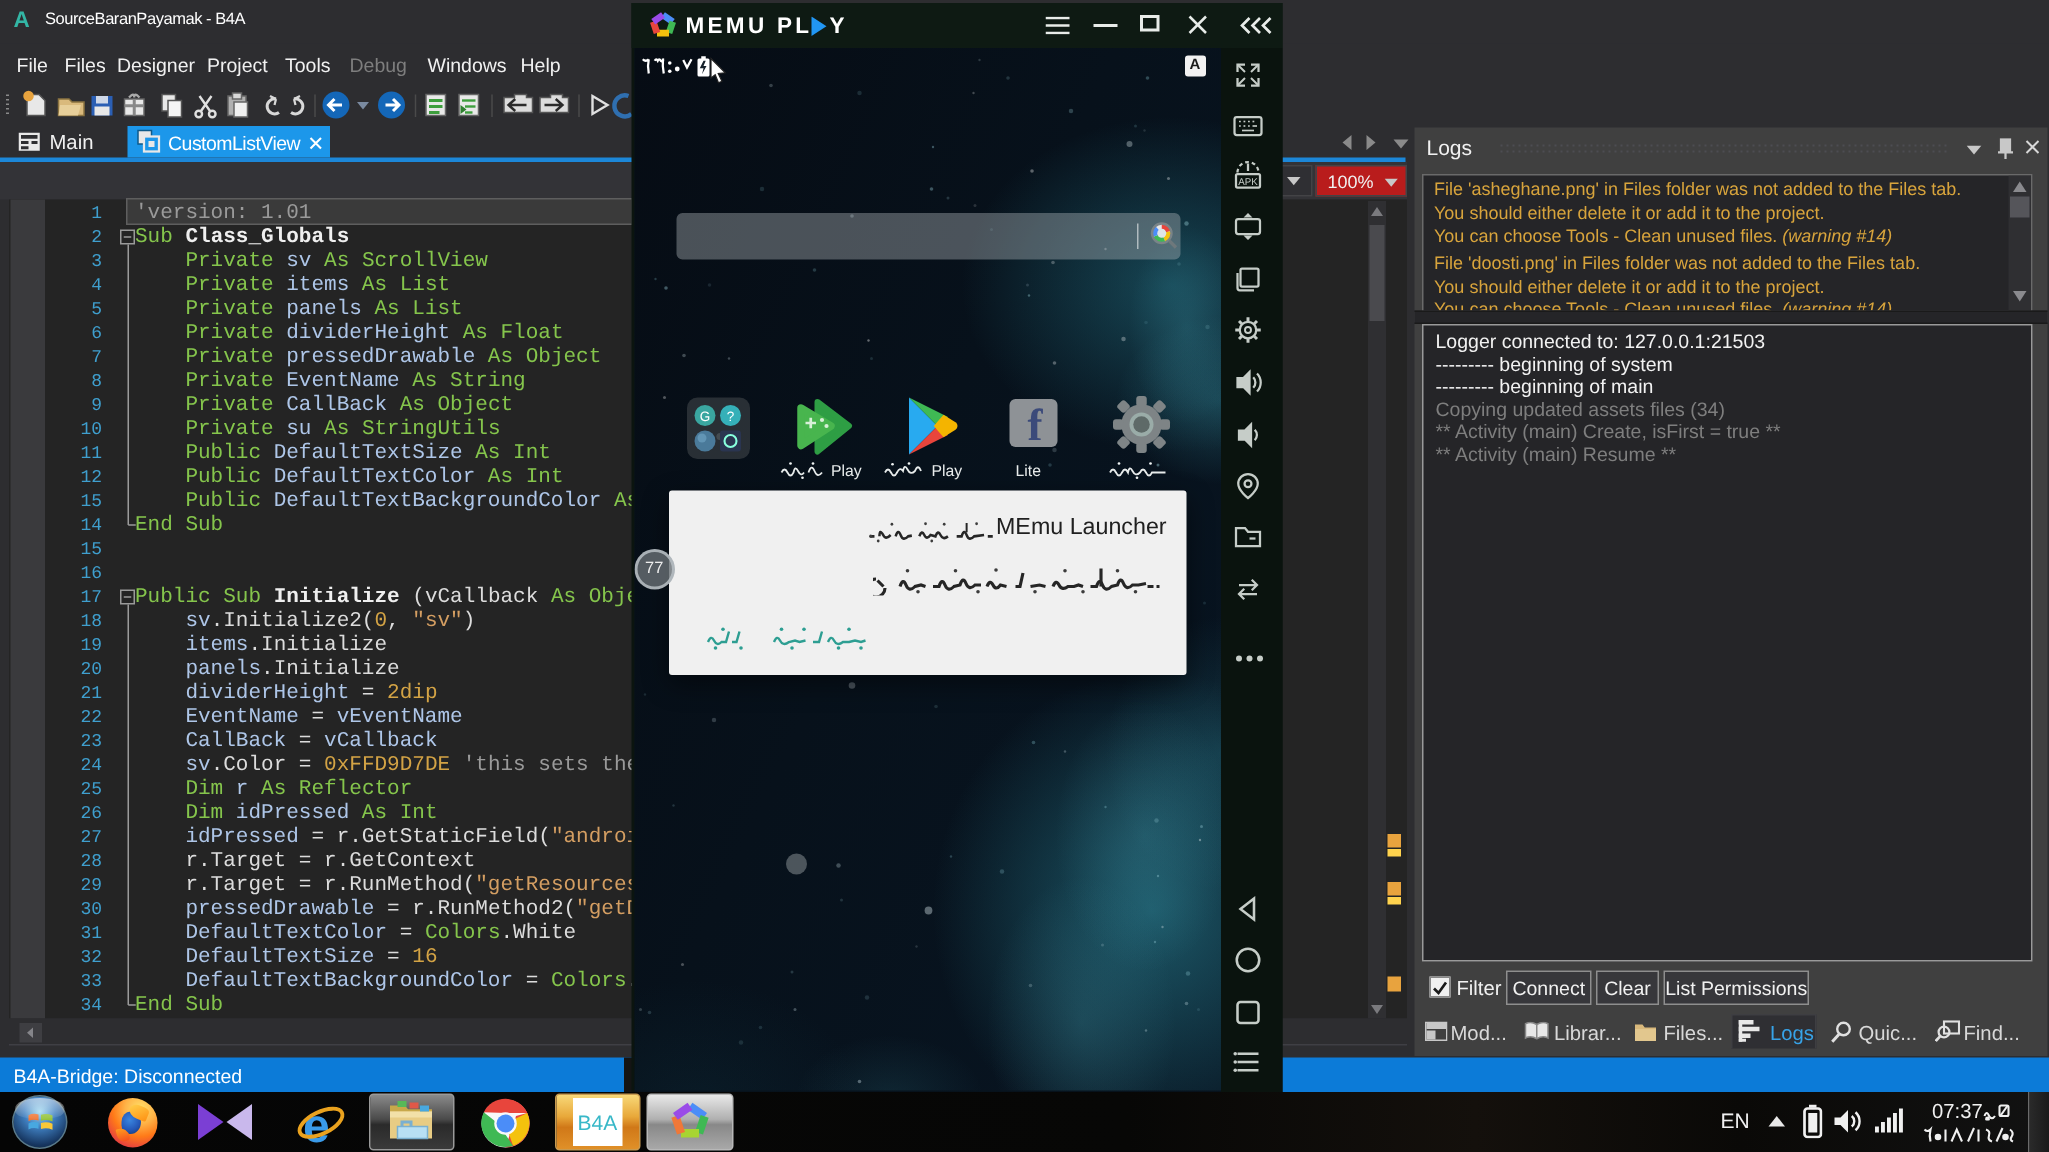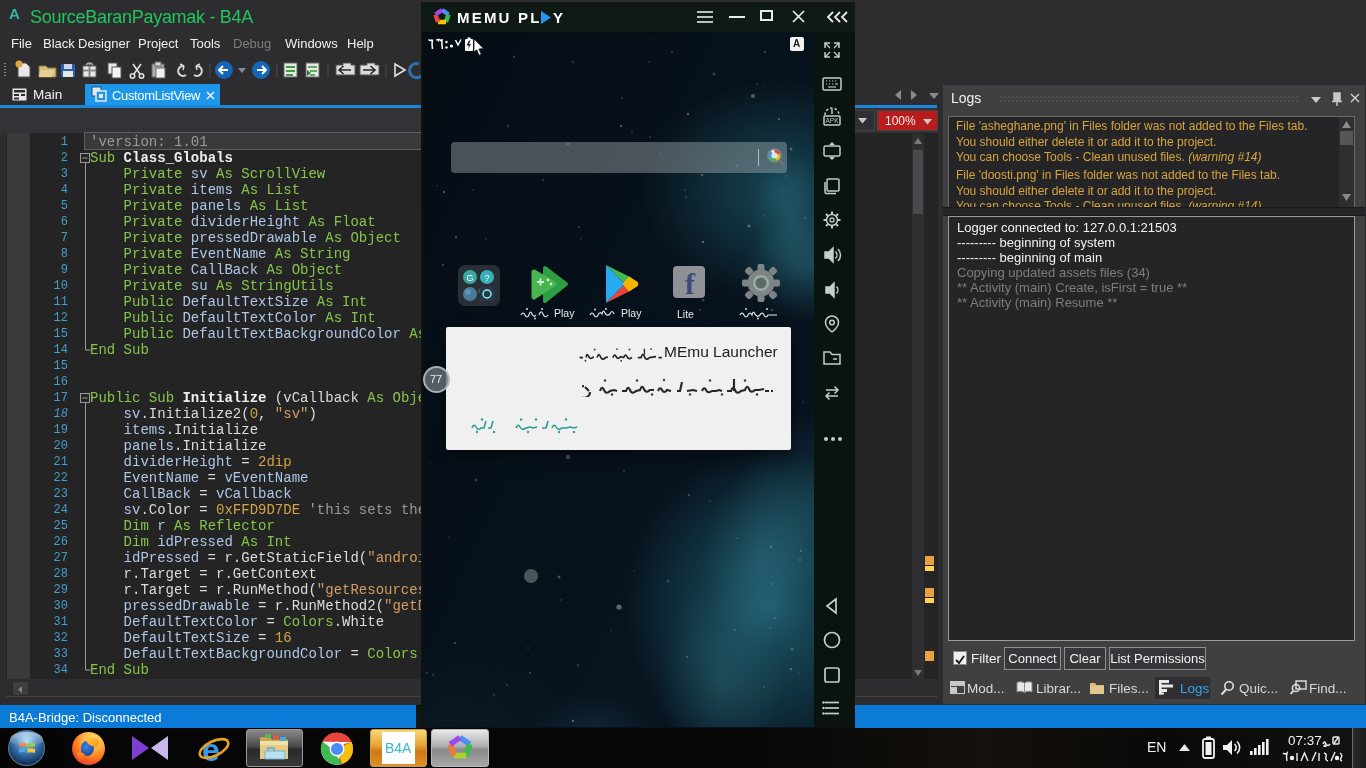--- a/index.html
+++ b/index.html
@@ -39,25 +39,25 @@
   #emutitle{left:0;top:0;width:434px;height:30px;background:#0e1a13;}
   #emuscreen{left:2px;top:30px;width:391px;height:696px;background:#07121c;overflow:hidden;}
   #emuside{left:393px;top:30px;width:41px;height:696px;background:#0a130e;}
   
   #taskbar{left:0;top:728px;width:1366px;height:40px;background:linear-gradient(90deg,#050505 0%,#070706 55%,#14100c 72%,#0a0907 85%,#121212 100%);}
 </style></head>
 <body>
 <div id="stage">
   <div class="abs" id="titlebar">
     <span style="position:absolute;left:9px;top:5px;font-size:15px;font-weight:bold;color:#33b6a5;">A</span>
-    <span style="position:absolute;left:30px;top:7px;font-size:18px;letter-spacing:-0.3px;color:#22c55e;">SourceBaranPayamak - B4A</span>
+    <span style="position:absolute;left:30px;top:7px;font-size:11px;letter-spacing:-0.3px;color:#ffffff;">SourceBaranPayamak - B4A</span>
   </div>
   <div class="abs" id="menubar">
     <span class="mi" style="left:11px;">File</span>
-    <span class="mi" style="left:43px;">Black</span>
+    <span class="mi" style="left:43px;">Files</span>
     <span class="mi" style="left:78px;">Designer</span>
     <span class="mi" style="left:138px;">Project</span>
     <span class="mi" style="left:190px;">Tools</span>
     <span class="mi" style="left:233px;color:#7e7e7e;">Debug</span>
     <span class="mi" style="left:285px;">Windows</span>
     <span class="mi" style="left:347px;">Help</span>
   </div>
   <div class="abs" id="toolbar">
     <svg width="440" height="28" viewBox="0 0 440 28">
       <g fill="none" stroke="#8a8a8a" stroke-width="1">
@@ -239,21 +239,21 @@
     <div class="lnum" style="top:311px;">12</div>
     <div class="cl" style="top:311px;"><span class="kw">    Public</span><span class="id"> DefaultTextColor</span><span class="kw"> As</span><span class="kw"> Int</span></div>
     <div class="lnum" style="top:327px;">15</div>
     <div class="cl" style="top:327px;"><span class="kw">    Public</span><span class="id"> DefaultTextBackgroundColor</span><span class="kw"> As</span><span class="kw"> Int</span></div>
     <div class="lnum" style="top:343px;">14</div>
     <div class="cl" style="top:343px;"><span class="kw">End Sub</span></div>
     <div class="lnum" style="top:359px;">15</div>
     <div class="lnum" style="top:375px;">16</div>
     <div class="lnum" style="top:391px;">17</div>
     <div class="cl" style="top:391px;"><span class="kw">Public</span><span class="kw"> Sub</span><span class="wb" style="font-weight:bold;color:#efefef"> Initialize</span><span class="wh"> (vCallback</span><span class="kw"> As</span><span class="kw"> Object</span><span class="wh">,</span><span class="id"> vEve</span></div>
-    <div class="lnum" style="top:407px;font-style:italic;">18</div>
+    <div class="lnum" style="top:407px;">18</div>
     <div class="cl" style="top:407px;"><span class="id">    sv</span><span class="wh">.Initialize2(</span><span class="nm">0</span><span class="wh">, </span><span class="st">"sv"</span><span class="wh">)</span></div>
     <div class="lnum" style="top:423px;">19</div>
     <div class="cl" style="top:423px;"><span class="id">    items</span><span class="wh">.Initialize</span></div>
     <div class="lnum" style="top:439px;">20</div>
     <div class="cl" style="top:439px;"><span class="id">    panels</span><span class="wh">.Initialize</span></div>
     <div class="lnum" style="top:455px;">21</div>
     <div class="cl" style="top:455px;"><span class="id">    dividerHeight</span><span class="wh"> = </span><span class="nm">2dip</span></div>
     <div class="lnum" style="top:471px;">22</div>
     <div class="cl" style="top:471px;"><span class="id">    EventName</span><span class="wh"> = </span><span class="id">vEventName</span></div>
     <div class="lnum" style="top:487px;">23</div>

